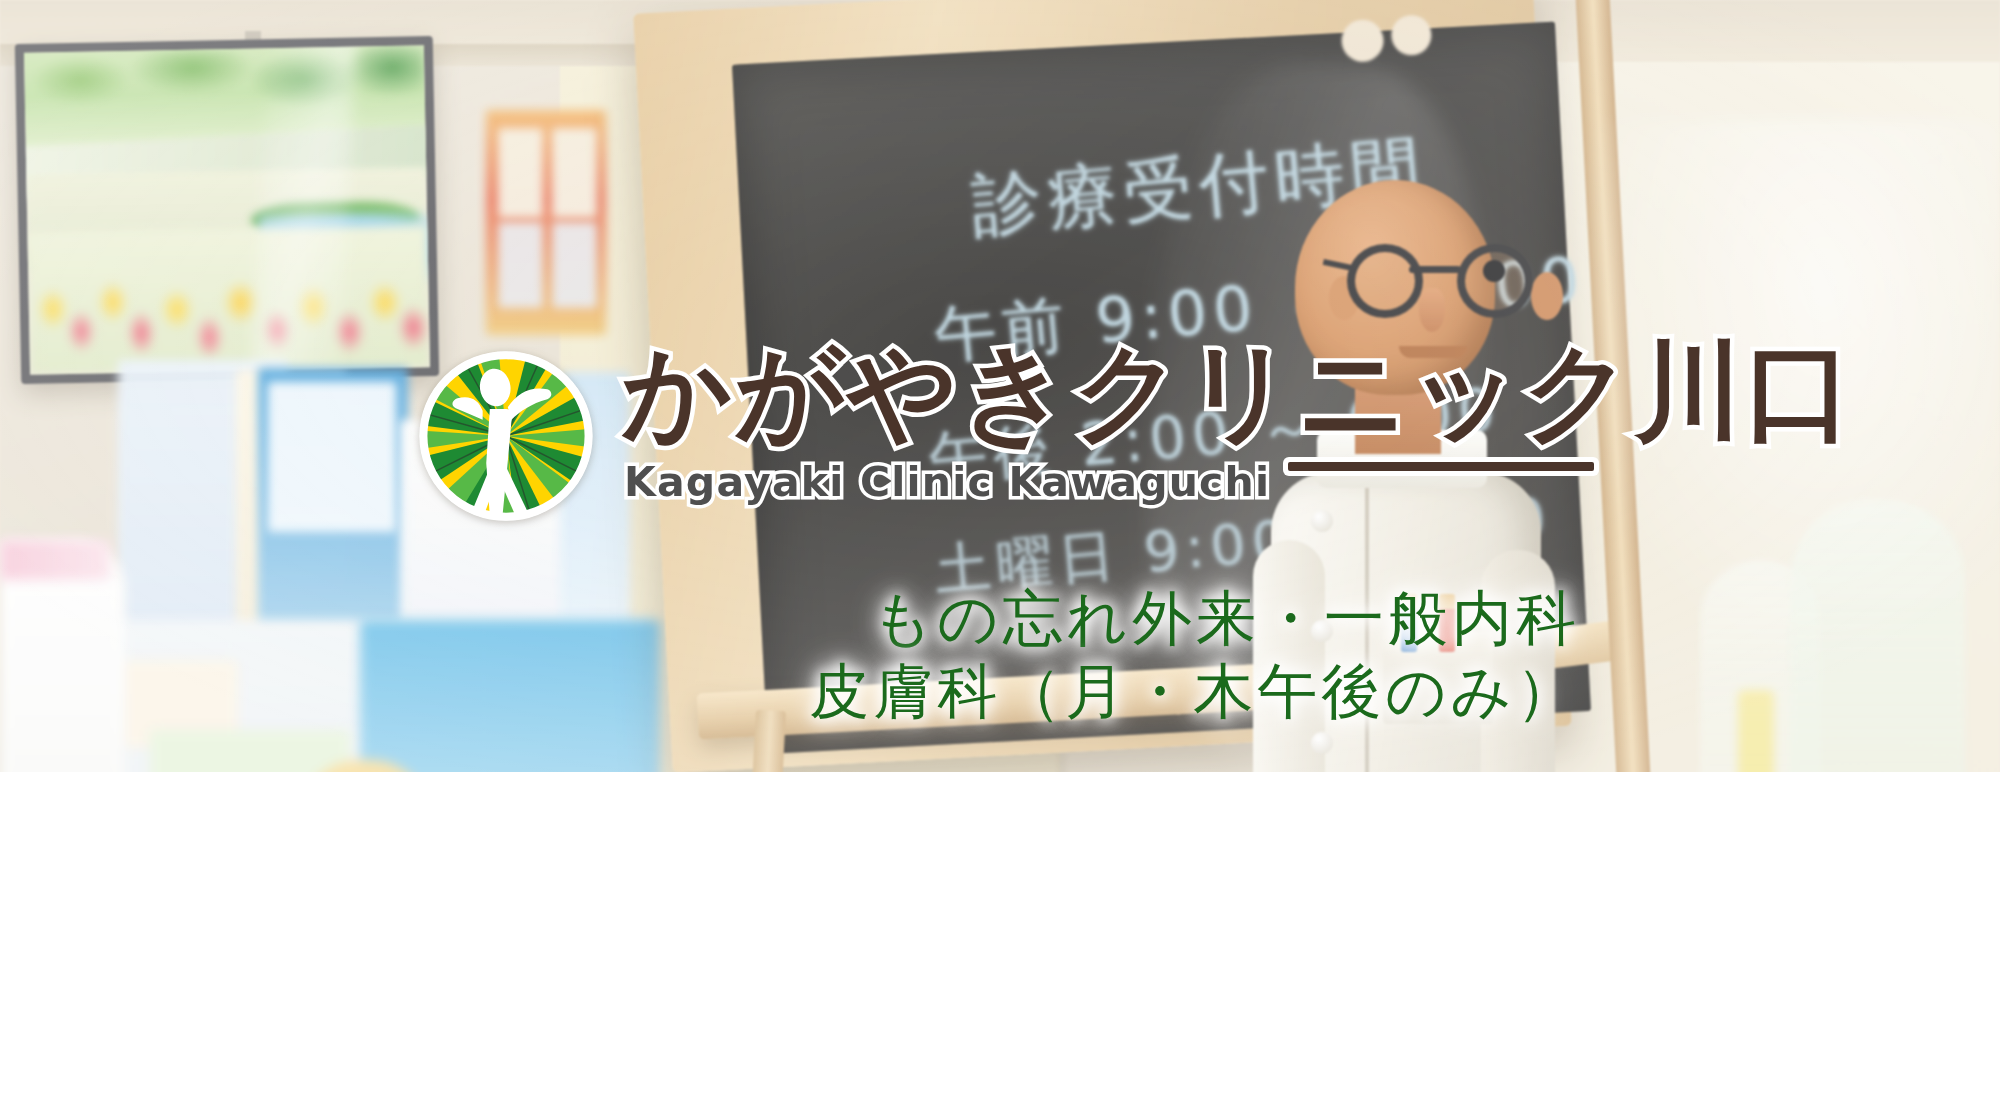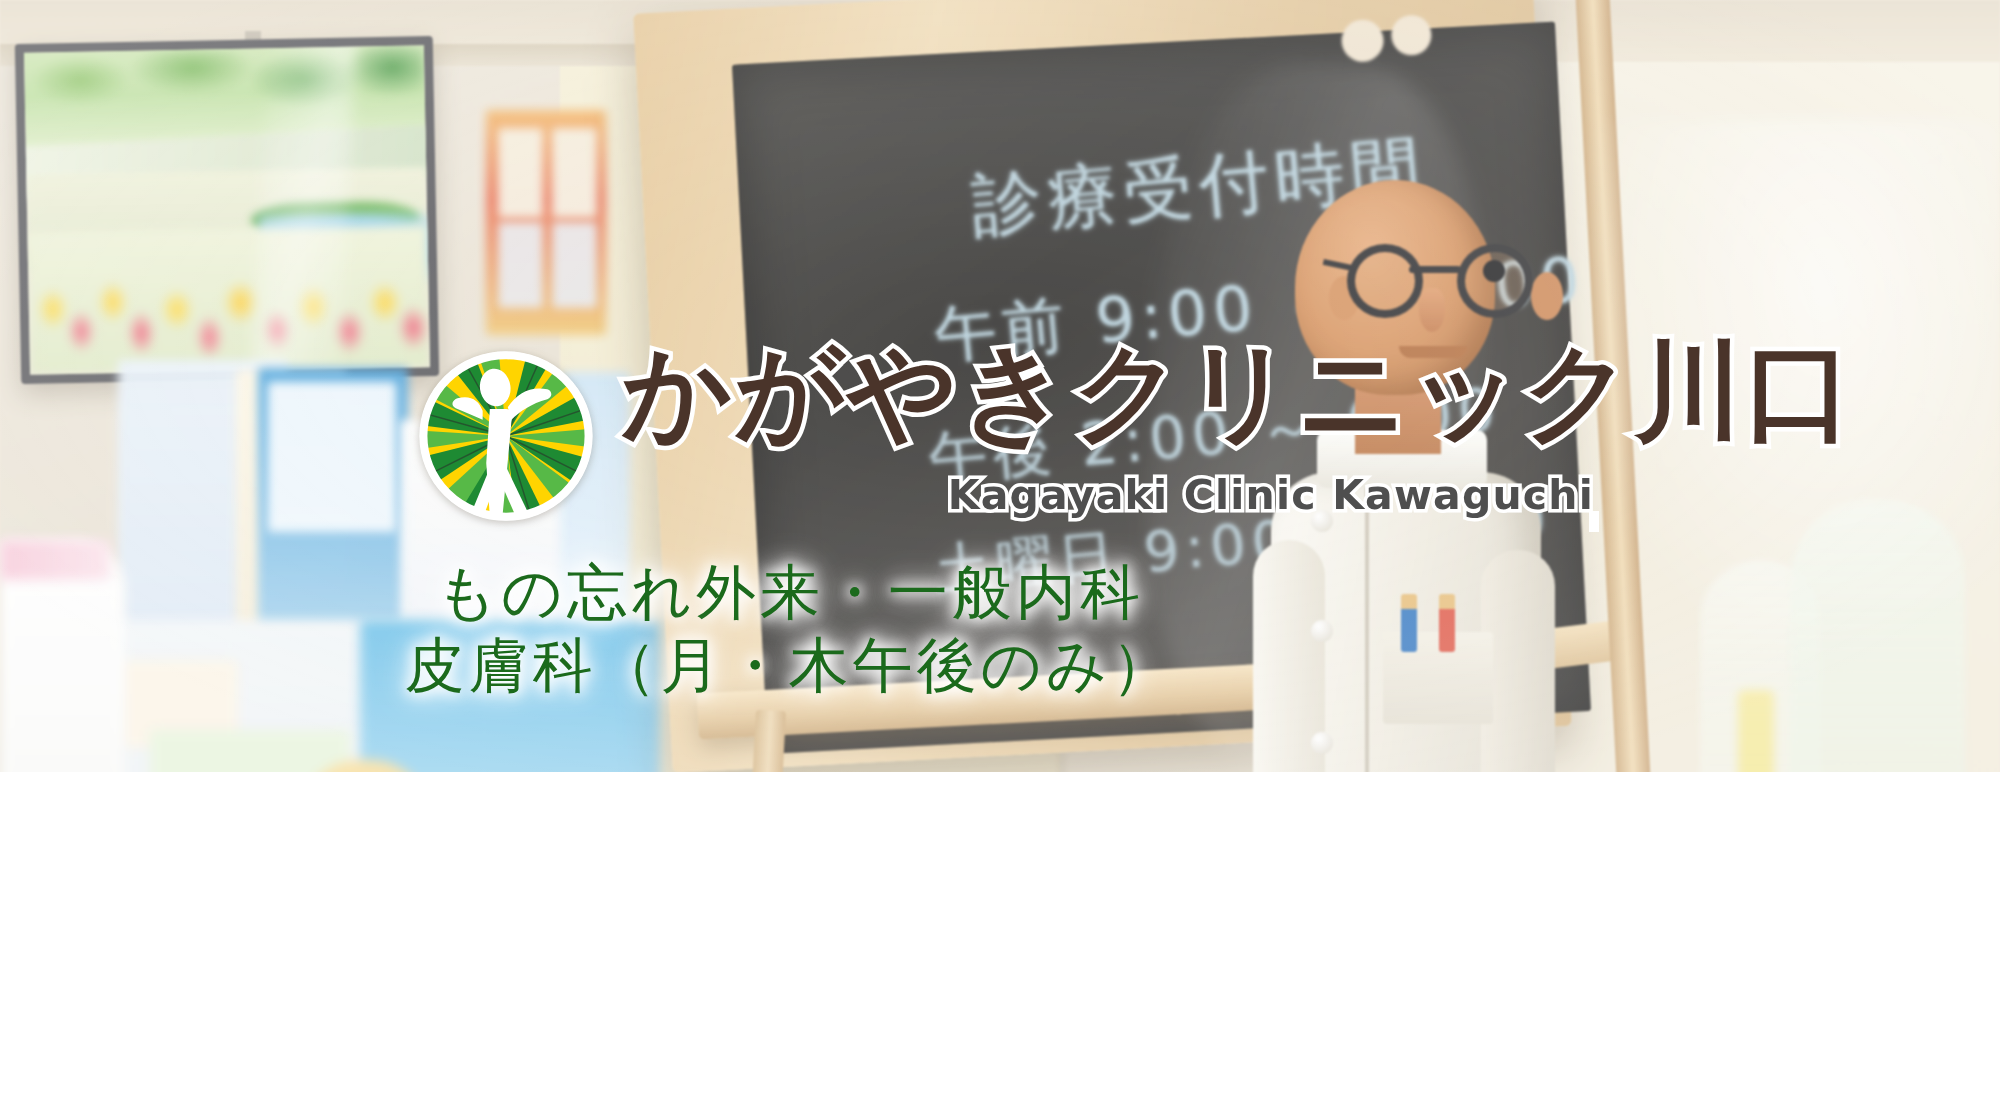--- a/index.html
+++ b/index.html
@@ -251,32 +251,32 @@
   .brand-ja{
     position:absolute;left:622px;top:338px;
     font-size:108px;font-weight:700;letter-spacing:2px;line-height:1;
     color:#4a342a;
     font-family:"DejaVu Sans","Liberation Sans",sans-serif;
     -webkit-text-stroke:9px #ffffff;
     paint-order:stroke fill;
     white-space:nowrap;pointer-events:auto;
   }
 
-  .romaji-row{position:absolute;left:624px;top:475px;width:970px;height:52px;
-    display:flex;align-items:flex-end;pointer-events:auto;flex-direction:column;}
+  .romaji-row{position:absolute;left:624px;top:462px;width:970px;height:52px;
+    display:flex;align-items:flex-start;pointer-events:auto;}
   .romaji{
     font-size:41px;font-weight:700;letter-spacing:1.2px;line-height:1;
     color:#4f4f4f;
     font-family:"DejaVu Sans","Liberation Sans",sans-serif;
     -webkit-text-stroke:7px #ffffff;
     paint-order:stroke fill;white-space:nowrap;}
   .rule{flex:1;height:9px;margin-left:18px;background:#4a342a;border-radius:2px;
     box-shadow:0 0 0 5px #ffffff;}
 
-  .tagline{position:absolute;left:0;top:556px;width:1580px;text-align:center;
+  .tagline{position:absolute;left:0;top:582px;width:1580px;text-align:right;
     pointer-events:auto;}
   .tagline div{
     font-size:60px;font-weight:500;line-height:1.22;letter-spacing:4px;
     color:#1b6a1c;
     font-family:"DejaVu Sans","Liberation Sans",sans-serif;
     text-shadow:
       0 0 14px #ffffff, 0 0 14px #ffffff, 0 0 22px #ffffff,
       0 0 28px rgba(255,255,255,.95), 0 0 36px rgba(255,255,255,.8);
   }
 </style>

